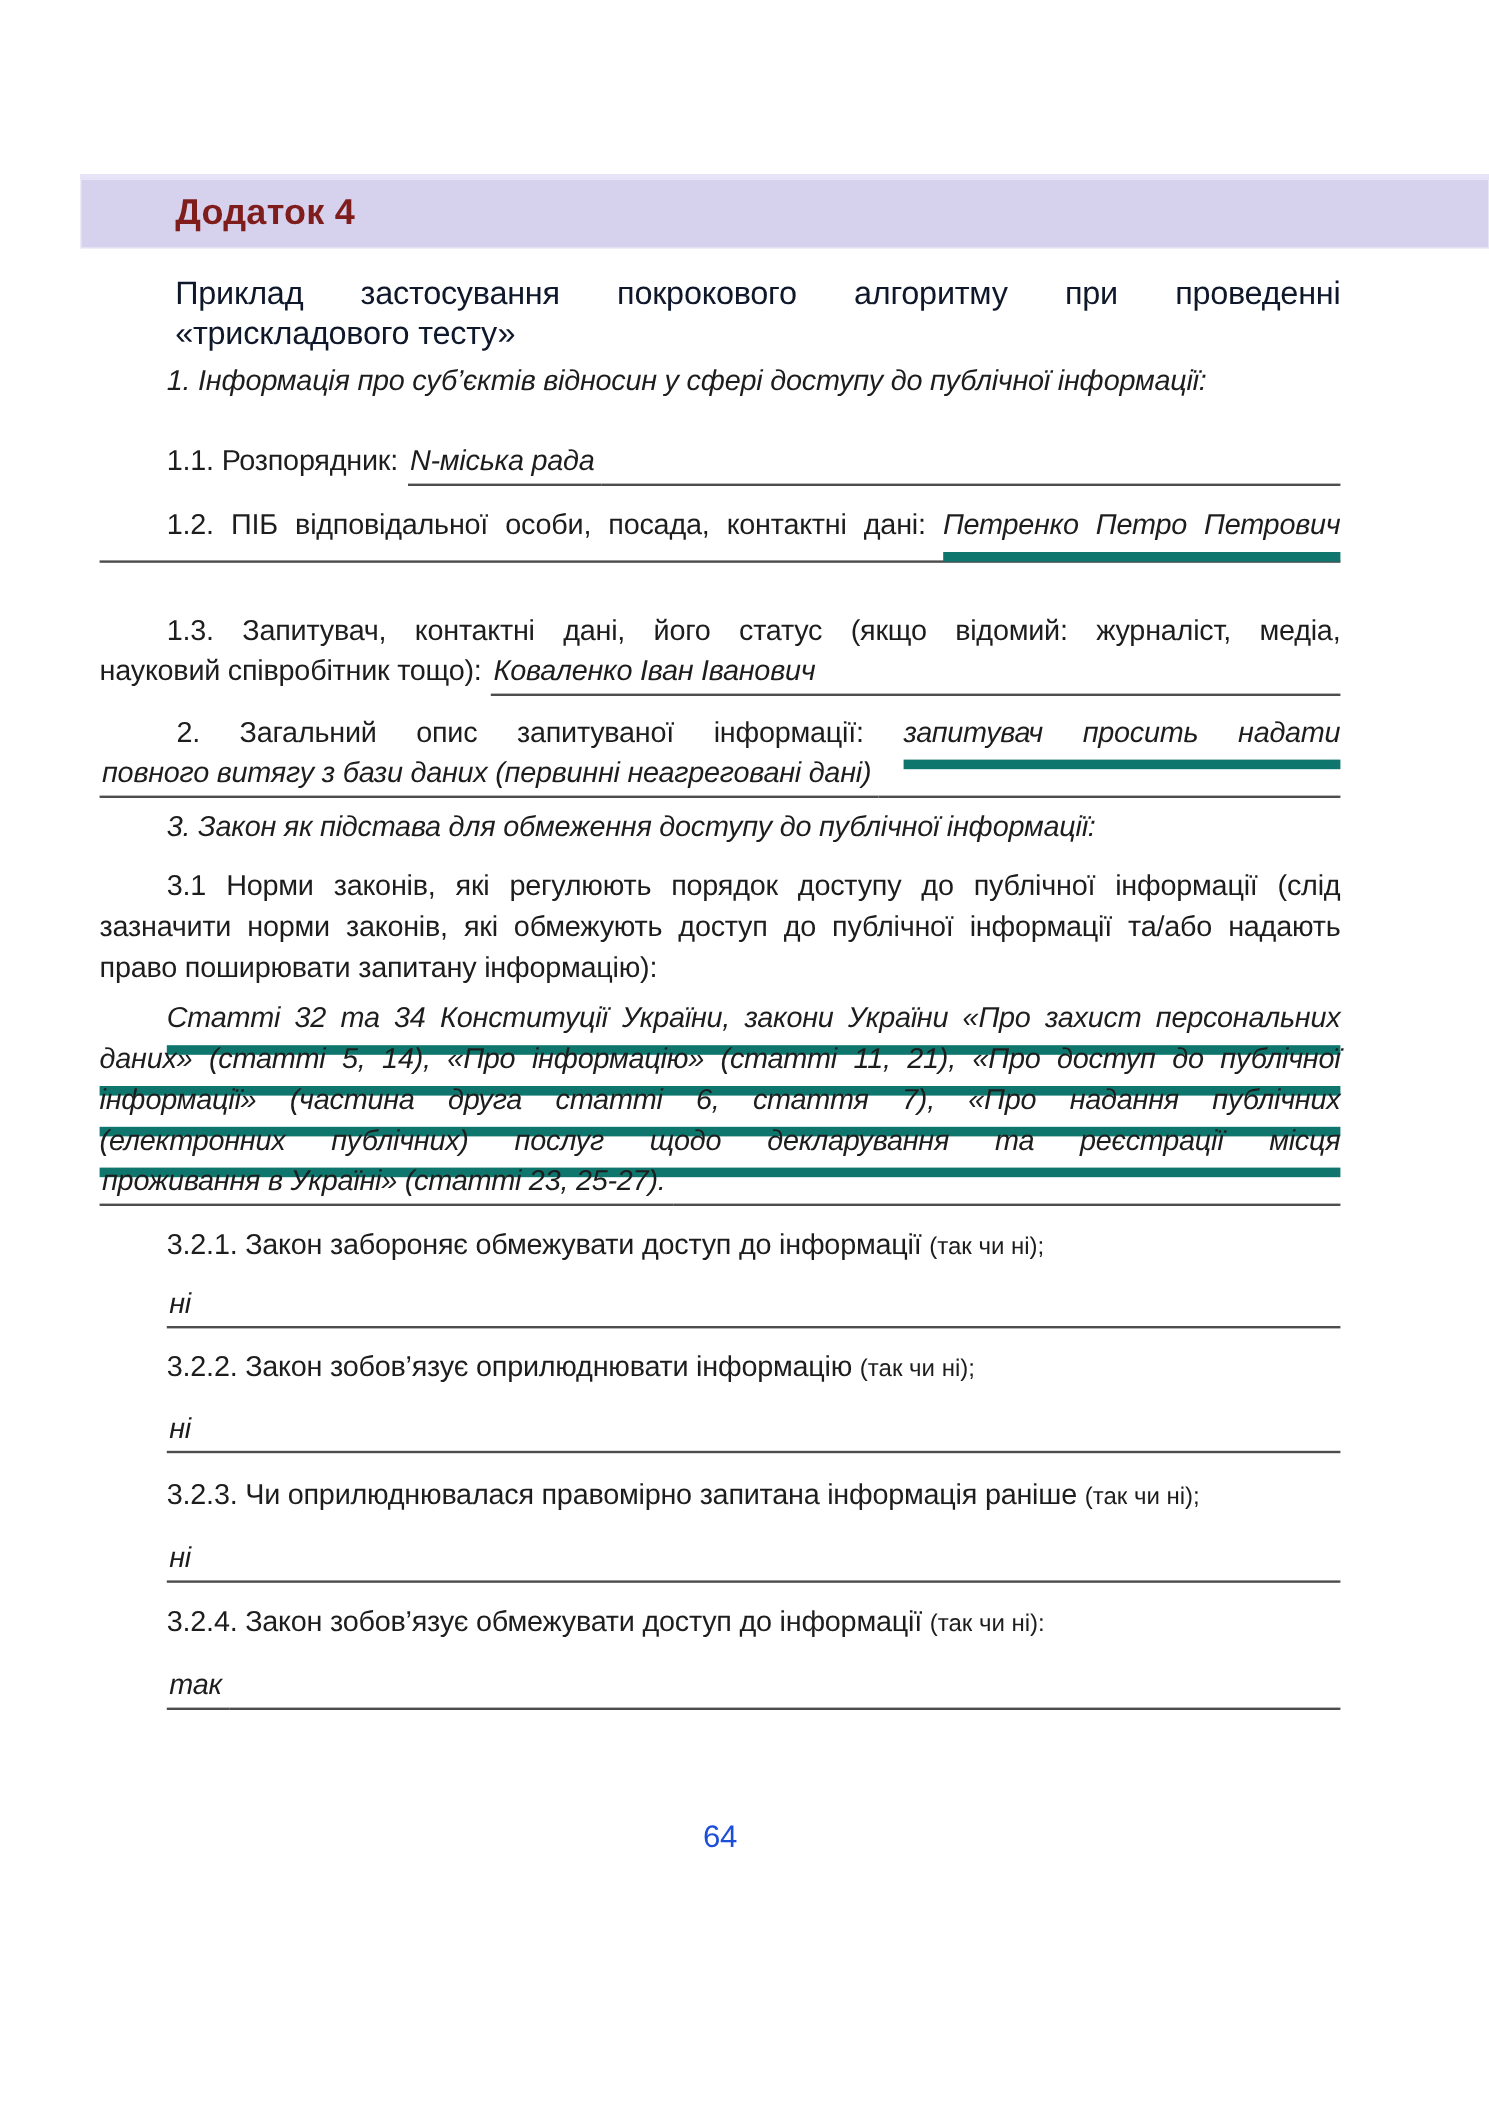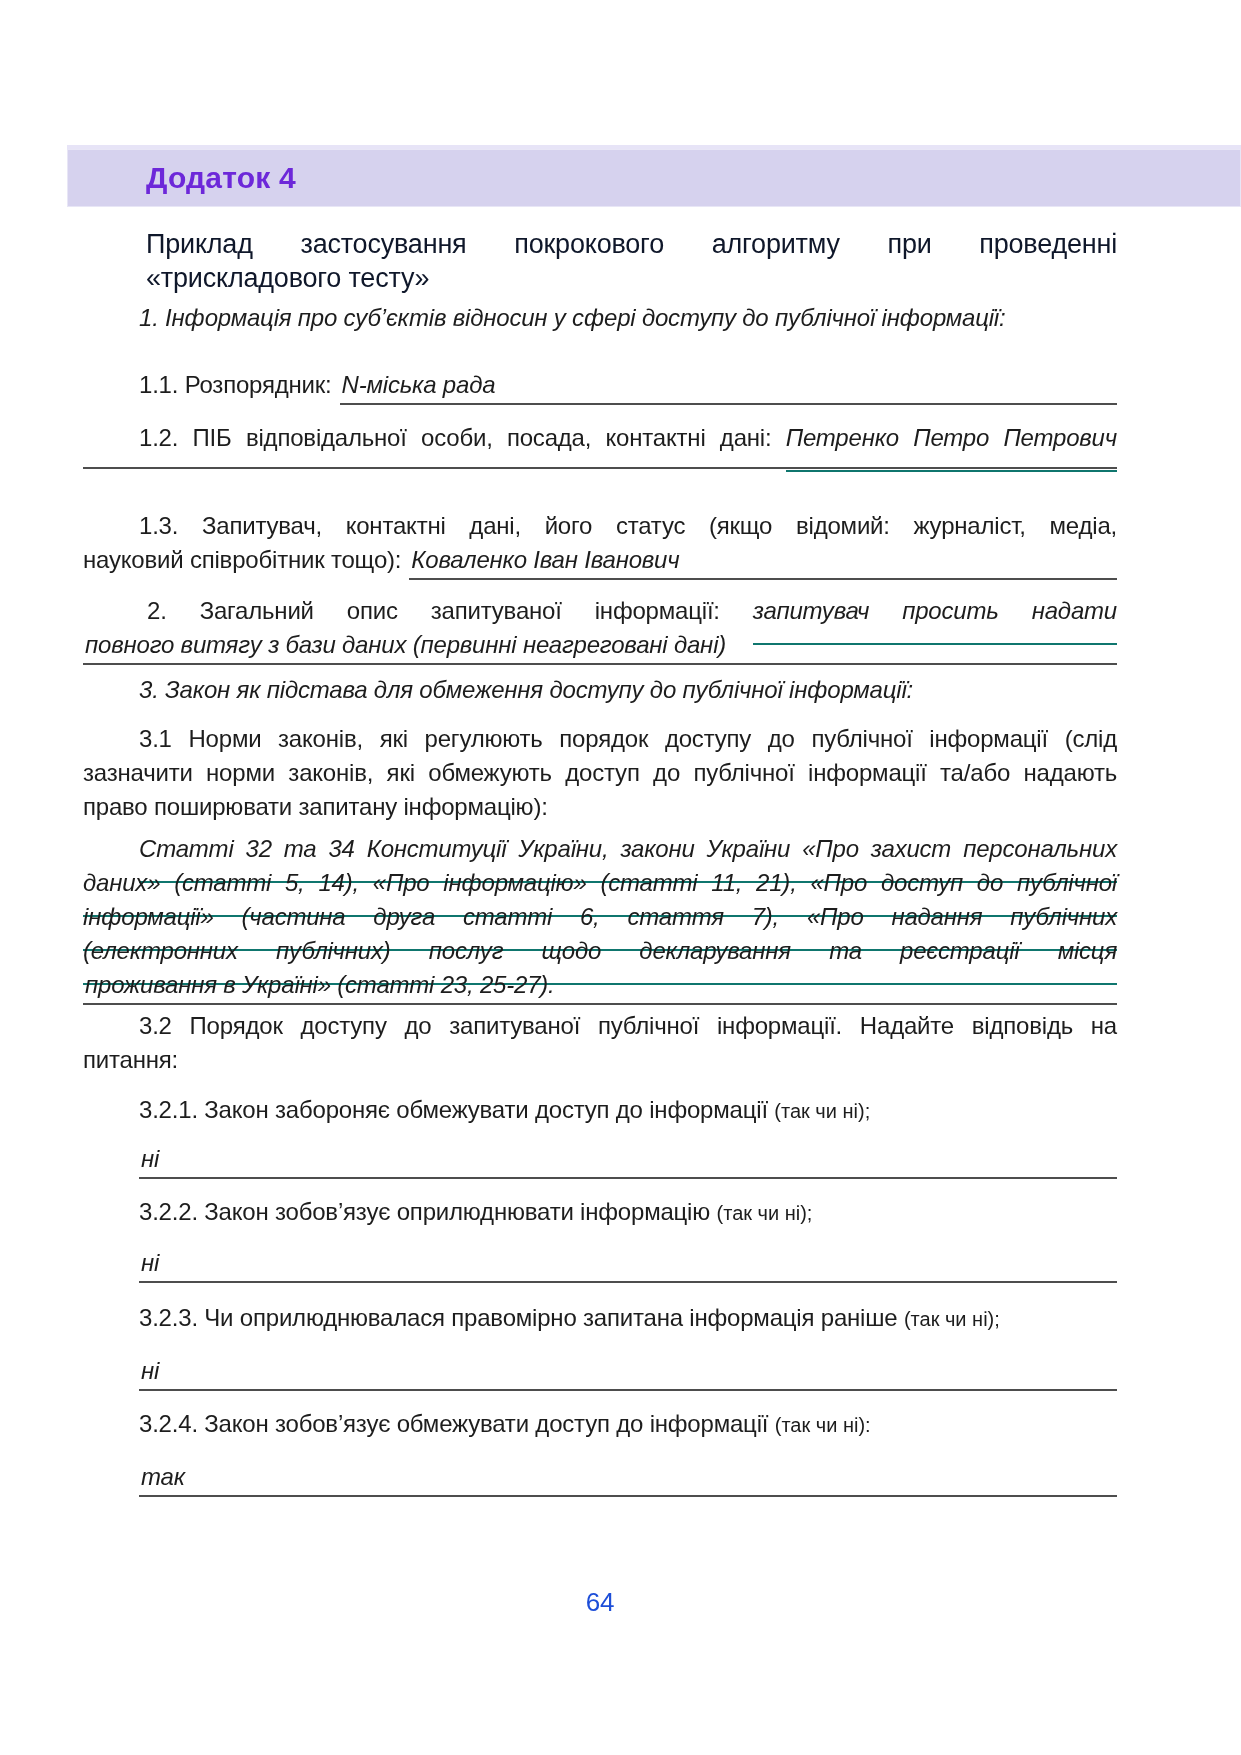--- a/index.html
+++ b/index.html
@@ -8,28 +8,28 @@
     font-family:"Liberation Sans", sans-serif;
     color:#1d1d1d; font-size:24px; line-height:34px;
     letter-spacing:-0.2px;
   }
   .band {
     margin:145px 0 0 67px; height:62px; background:#d6d2ee;
     border-top:4px solid #e7e4f7; box-sizing:border-box;
     box-shadow: inset 0 0 0 1px rgba(255,255,255,0.45);
     display:flex; align-items:center; padding-left:79px;
   }
-  .band-title { font-weight:bold; font-size:30px; color:#6d28d9; letter-spacing:0.2px; }
+  .band-title { font-weight:bold; font-size:30px; color:#7f1d1d; letter-spacing:0.2px; }
   .content { margin:0 124px 0 83px; }
   .subtitle { margin:20px 0 0 63px; color:#0f172a; font-size:27px; line-height:34px; }
   .jl { text-align:justify; text-align-last:justify; }
   .it { font-style:italic; }
   .ind { text-indent:56px; }
   .ind2 { text-indent:64px; }
-  .u { border-bottom:2px solid #0f766e; padding-bottom:19px; }
+  .u { border-bottom:8px solid #0f766e; padding-bottom:9px; }
   .row { display:flex; }
   .row.pl { padding-left:56px; }
   .row .lbl { white-space:nowrap; padding-right:8px; }
   .row .val { font-style:italic; white-space:nowrap; border-bottom:2px solid #4d4d4d; padding:0 6px 1px 2px; }
   .row .fill { flex:1; border-bottom:2px solid #4d4d4d; }
   .blank-line { height:12px; border-bottom:2px solid #4d4d4d; }
   .small { font-size:20px; letter-spacing:0; }
   .pagenum { text-align:center; margin-top:88px; font-size:26px; color:#1d4ed8; }
   .mt4{margin-top:4px}.mt6{margin-top:6px}.mt8{margin-top:8px}
   .mt14{margin-top:14px}.mt15{margin-top:15px}.mt16{margin-top:16px}.mt18{margin-top:18px}
@@ -107,24 +107,20 @@
       </div>
       <div class="jl">
         <span class="u it">(електронних публічних) послуг щодо декларування та реєстрації місця</span>
       </div>
       <div class="row">
         <span class="val">проживання в Україні» (статті 23, 25-27).</span>
         <span class="fill"></span>
       </div>
     </div>
 
-    <div class="mt4">
-      <div class="jl ind">3.2 Порядок доступу до запитуваної публічної інформації. Надайте відповідь на</div>
-      <div>питання:</div>
-    </div>
 
     <div class="ind mt16">
       <span>3.2.1. Закон забороняє обмежувати доступ до інформації</span>
       <span class="small">(так чи ні);</span>
     </div>
     <div class="row pl mt14">
       <span class="val">ні</span>
       <span class="fill"></span>
     </div>
 

